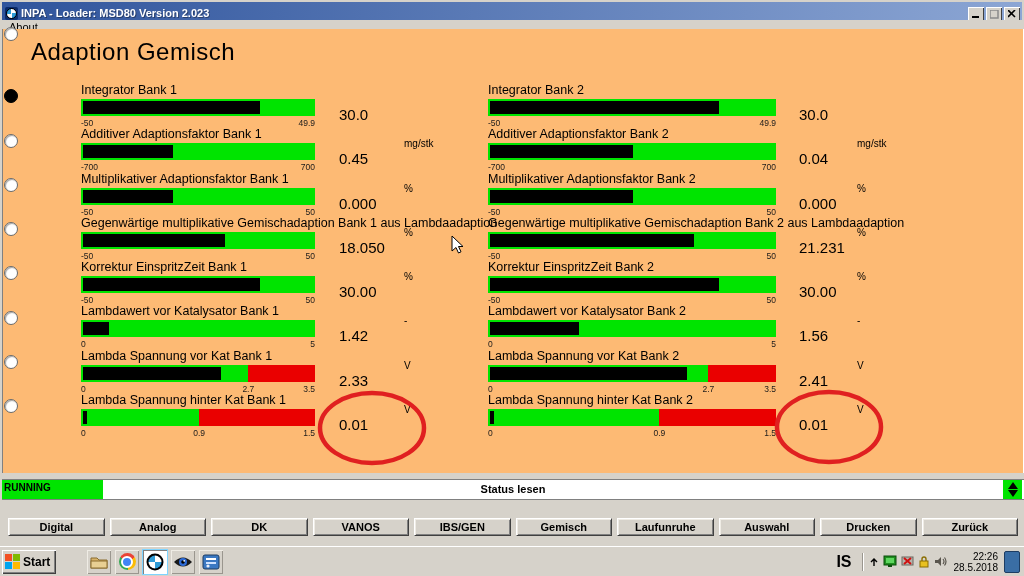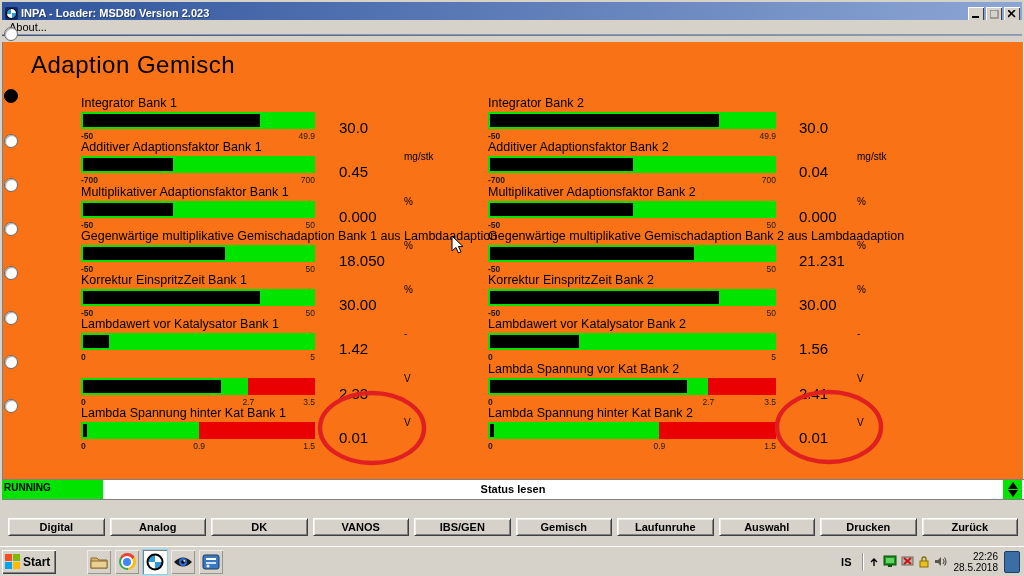--- a/index.html
+++ b/index.html
@@ -19,21 +19,21 @@
   .title-text{font-size:11px;font-weight:bold;flex:1;white-space:nowrap;
               text-shadow:1px 1px 0 rgba(0,0,0,.35);}
   .winbtn{width:16px;height:14px;margin-left:2px;background:#d6d2ca;
           box-shadow:inset 1px 1px 0 #fff,inset -1px -1px 0 #404040;
           display:flex;align-items:center;justify-content:center;flex:0 0 auto;}
   .winbtn svg{display:block}
   
   .menubar{position:absolute;left:1px;top:19px;right:1px;height:14px;background:#d6d2ca;
            font-size:11px;display:flex;align-items:center;padding-left:7px;border-bottom:1px solid #9a968e;}
   
-  .main{position:absolute;left:1px;top:41px;width:1022px;height:444px;background:#f97316;
+  .main{position:absolute;left:1px;top:28px;width:1022px;height:444px;background:#fdba74;
         border-left:1px solid #808080;border-right:1px solid #fff;box-sizing:border-box;padding-left:40px;}
   .page-title{position:absolute;left:28px;top:9px;font-size:24px;color:#000;letter-spacing:.5px;}
   .col{position:absolute;top:0;height:100%;width:460px;}
   .col-left{left:78px;}
   .col-right{left:485px;}
   .row{position:absolute;width:460px;height:44px;}
   .row-label{position:absolute;top:0;left:0;font-size:12.5px;white-space:nowrap;color:#000;}
   .bar{position:absolute;left:0;top:16px;height:17px;background:#00e400;}
   .col-left .bar{width:234px;}
   .col-right .bar{width:288px;}
@@ -43,21 +43,21 @@
   .value{position:absolute;top:15px;font-size:15px;color:#000;margin-top:8px;}
   .col-left .value{left:258px;}
   .col-right .value{left:311px;}
   .unit{position:absolute;top:11px;font-size:10px;color:#000;}
   .col-left .unit{left:323px;}
   .col-right .unit{left:369px;}
   .ticks{position:absolute;top:35px;height:10px;font-size:8.5px;color:#1a1a1a;}
   .col-left .ticks{width:234px;}
   .col-right .ticks{width:288px;}
   .tick{position:absolute;top:0;white-space:nowrap;}
-  .tick.min{left:0;font-weight:bold;}
+  .tick.min{left:0;}
   .tick.max{right:0;}
   .tick.mid{transform:translateX(-50%);}
   
   .radio{position:absolute;left:3px;width:12px;height:12px;border-radius:50%;background:#fff;
          border:1px solid #6a6a6a;box-shadow:inset 1px 1px 1px rgba(0,0,0,.35);z-index:6;}
   .radio.selected{background:#000;border-color:#000;box-shadow:none;}
   
   .annot{position:absolute;z-index:8;pointer-events:none;}
   
   .statusband{position:absolute;left:1px;top:478px;width:1022px;height:21px;background:#fff;
@@ -87,21 +87,21 @@
   .start-flag i{display:block;}
   .ql{height:26px;display:flex;align-items:center;gap:4px;margin-left:8px;}
   .ql-item{width:24px;height:24px;display:flex;align-items:center;justify-content:center;background:#d6d2ca;
            box-shadow:inset 1px 1px 0 #efece5,inset -1px -1px 0 #9a968e;}
   .ql-item.pressed{background:#fff;box-shadow:inset 1px 1px 0 #808080,inset -1px -1px 0 #fff;outline:1px solid #7fd4ff;}
   .chrome-ball{width:17px;height:17px;border-radius:50%;
                background:conic-gradient(from -60deg,#ea4335 0 120deg,#fbbc05 120deg 240deg,#34a853 240deg 360deg);
                display:flex;align-items:center;justify-content:center;}
   .chrome-ball i{display:block;width:8px;height:8px;border-radius:50%;background:#4285f4;border:2px solid #fff;}
   .tray{margin-left:auto;display:flex;align-items:center;gap:6px;height:26px;padding:0 2px;}
-  .tray-lang{font-size:11px;font-weight:bold;padding:2px 4px;}
+  .tray-lang{font-size:16px;font-weight:bold;padding:2px 4px;}
   .tray-sep{width:1px;height:18px;background:#9a968e;box-shadow:1px 0 0 #fff;}
   .tray-icons{display:flex;align-items:center;gap:4px;}
   .tray-clock{font-size:10px;text-align:right;line-height:11px;white-space:nowrap;}
   .desktop-icon{width:14px;height:20px;background:#3a6ea5;border:1px solid #1d3d63;border-radius:2px;}
 </style>
 </head>
 <body>
 
 <div class="window">
 
@@ -218,20 +218,21 @@
           </div>
         <div class="value">1.42</div>
         <div class="unit">-</div>
         <div class="ticks">
           <span class="tick min">0</span>
           <span class="tick max">5</span>
         </div>
       </div>
 
       <div class="row" style="top:320px">
+        <div class="row-label">Lambda Spannung vor Kat Bank 1</div>
         <div class="bar red-bar">
           <div class="zone-green" style="width: 71.5%;"></div>
           <div class="fill" style="width: 59%;"></div>
         </div>
         <div class="value">2.33</div>
         <div class="unit">V</div>
         <div class="ticks">
           <span class="tick min">0</span>
           <span class="tick mid" style="left: 71.5%;">2.7</span>
           <span class="tick max">3.5</span>

